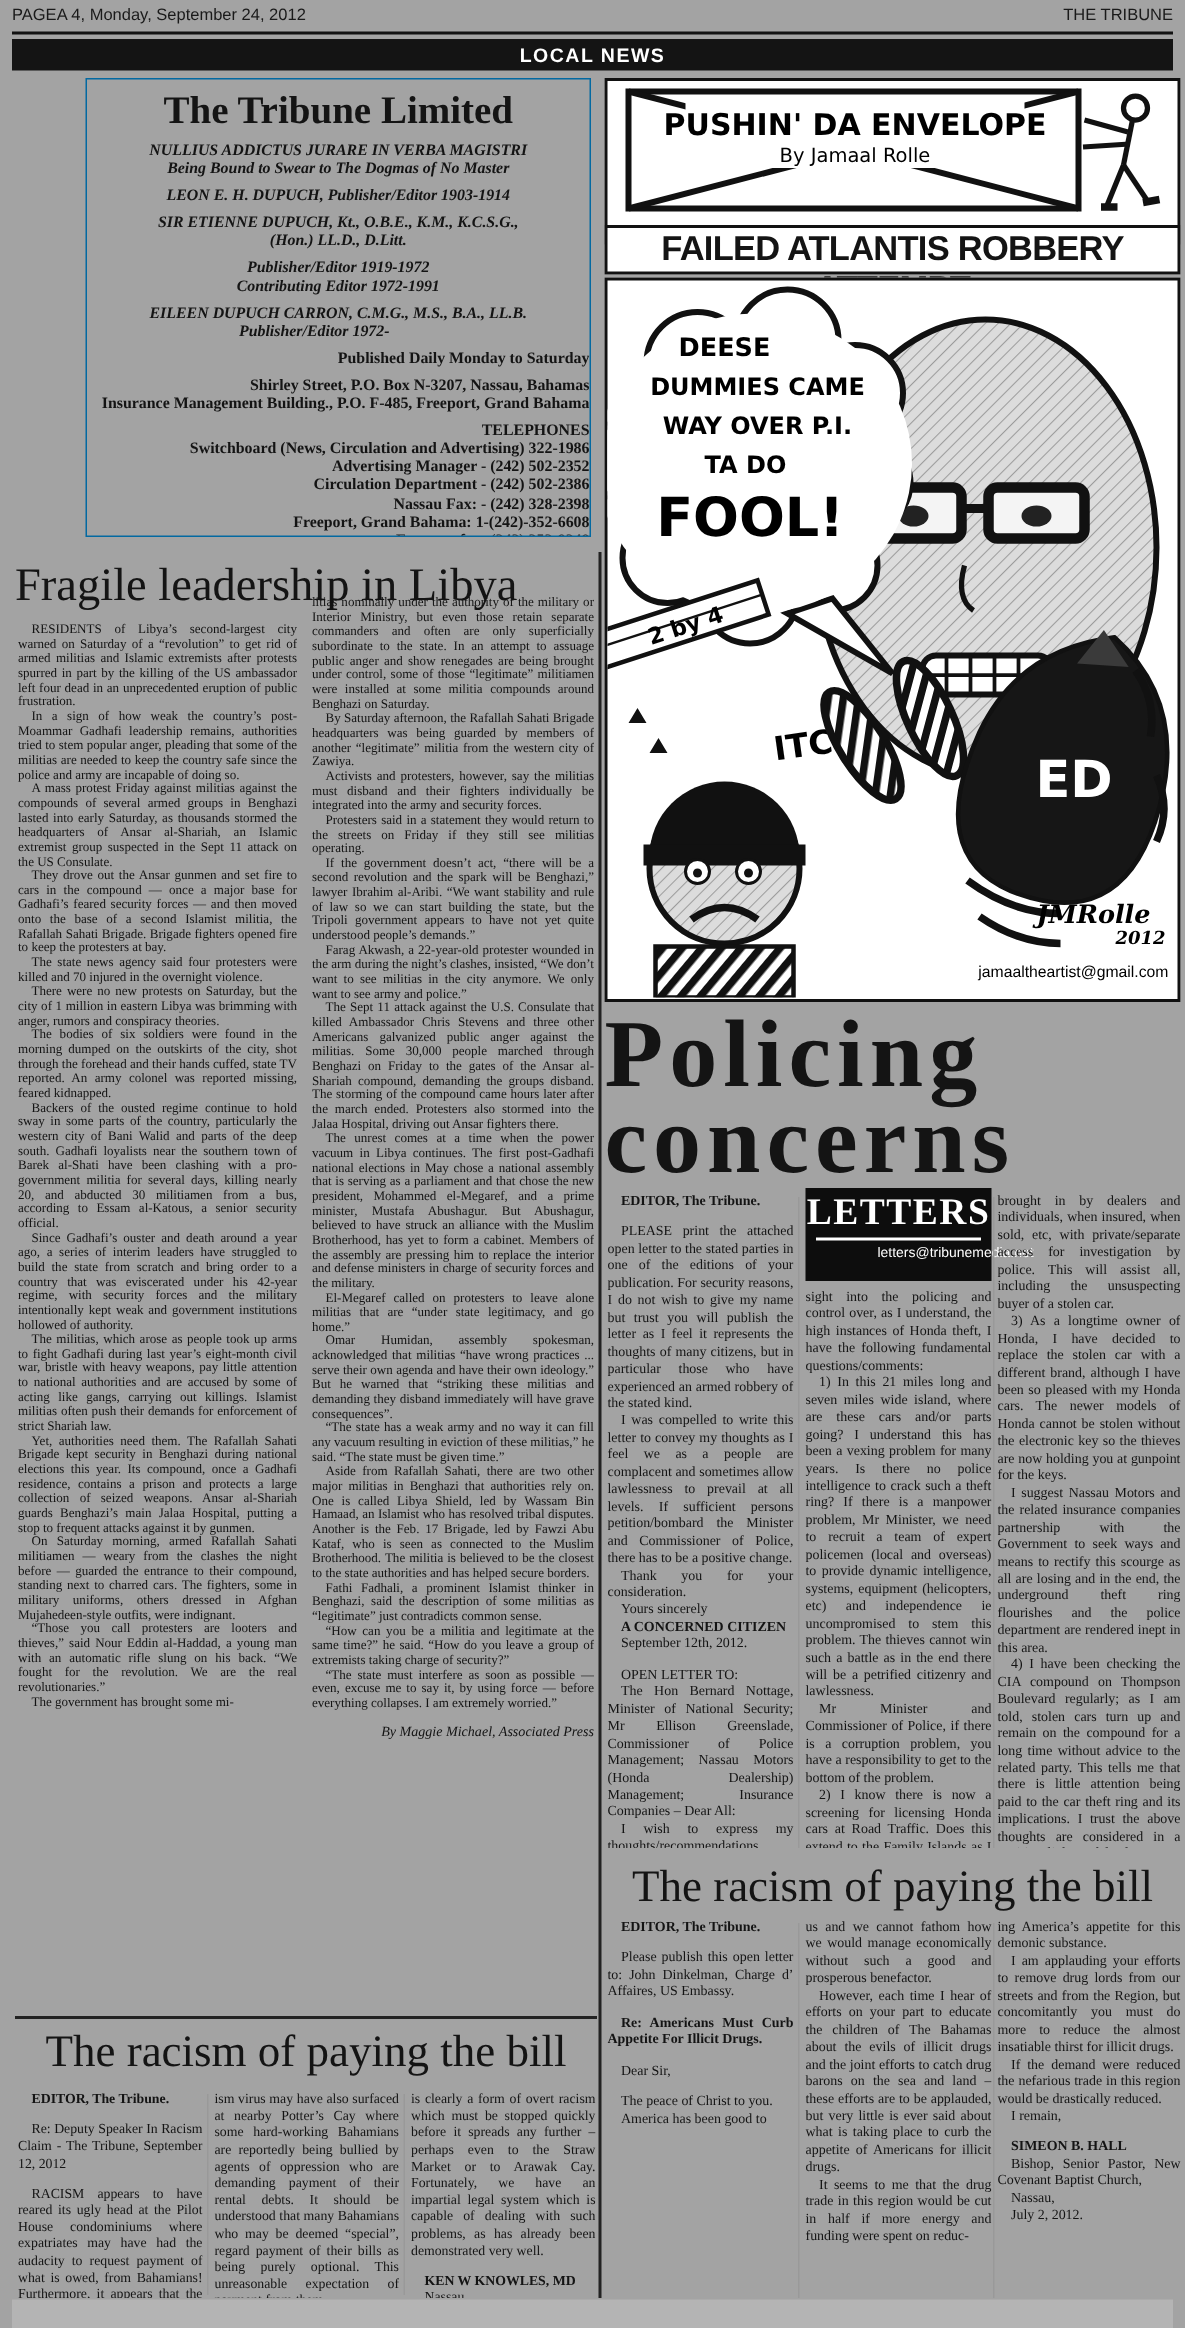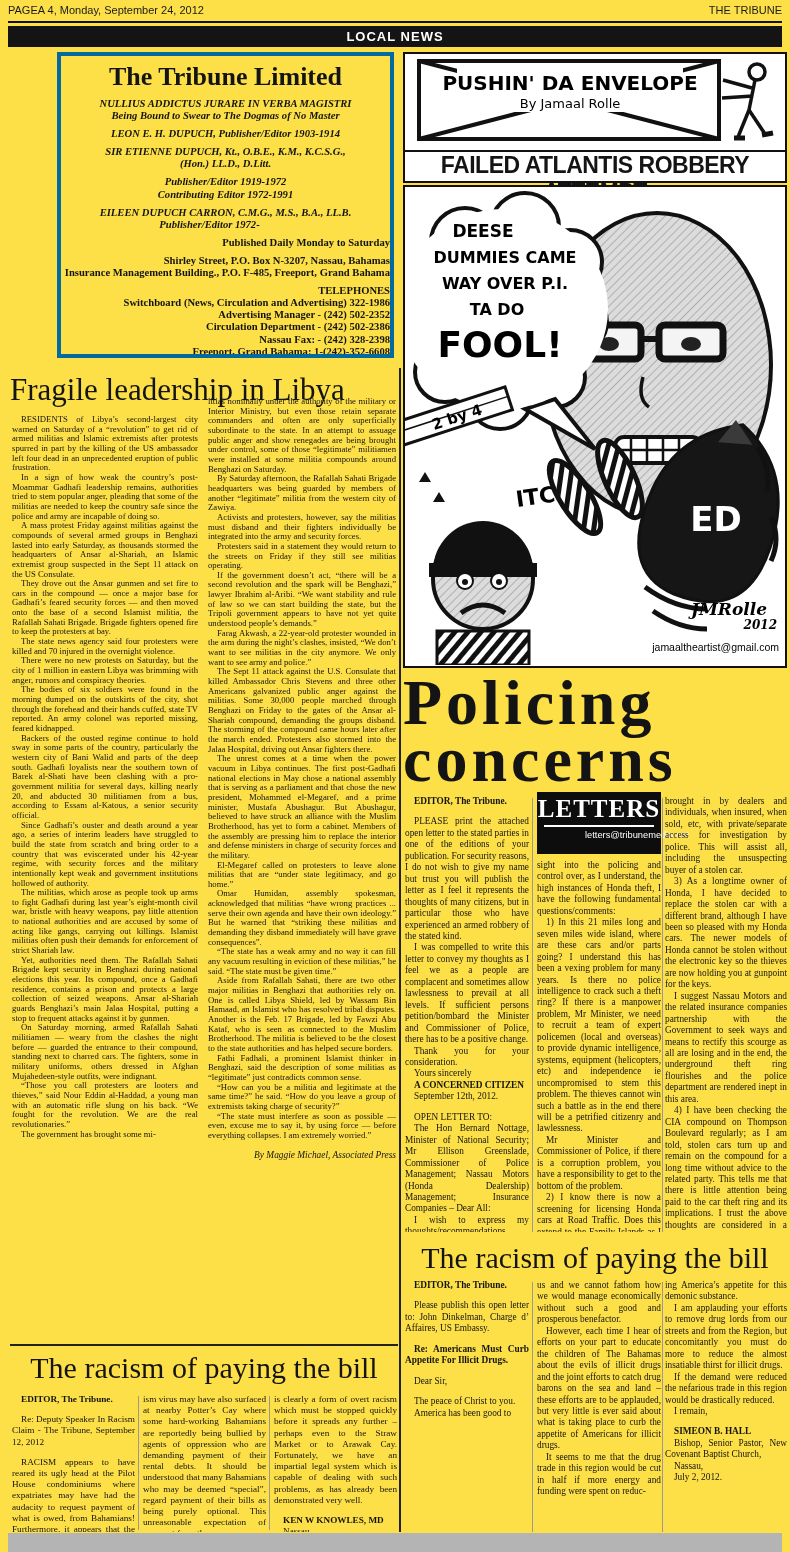--- a/index.html
+++ b/index.html
@@ -1,26 +1,26 @@
 <!DOCTYPE html>
 <html><head>
 <meta charset="utf-8">
 <style>
   html,body{margin:0;padding:0;background:#888;}
-  .page{position:relative;width:790px;height:1552px;background:#fde047;overflow:hidden;
+  .page{position:relative;width:790px;height:1552px;background:#a3a3a3;overflow:hidden;
         font-family:"Liberation Serif",serif;color:#141414;}
   
   #topbar{position:absolute;left:8px;right:8px;top:4px;display:flex;justify-content:space-between;
           font-family:"Liberation Sans",sans-serif;font-size:11px;color:#1a1a1a;}
   #toprule{position:absolute;left:8px;right:8px;top:21px;height:2px;background:#111;}
   #sectionbar{position:absolute;left:8px;right:8px;top:26px;height:21px;background:#141414;color:#fff;
           font-family:"Liberation Sans",sans-serif;font-weight:bold;font-size:13px;line-height:21px;
           text-align:center;letter-spacing:1px;}
   
-  #masthead{position:absolute;left:57px;top:52px;width:337px;height:306px;border:4px solid #0369a1;
+  #masthead{position:absolute;left:57px;top:52px;width:337px;height:306px;border:1px solid #0369a1;
           box-sizing:border-box;text-align:center;padding-top:4px;overflow:hidden;}
   #masthead p{margin:0;font-size:10.6px;line-height:12.1px;font-weight:600;}
   #masthead .mh-title{font-size:26px;line-height:30px;font-weight:bold;margin:2px 0 6px;}
   #masthead .mh-it{font-style:italic;}
   #masthead .mh-rm{font-style:normal;text-align:right;}
   #masthead .mh-sp{margin-top:6px;}
   #masthead .mh-right{text-align:center;padding-right:32px;}
   
   .article p{margin:0;font-size:8.7px;line-height:9.65px;text-align:justify;text-indent:9px;}
   .letters p{margin:0;font-size:9.3px;line-height:11.45px;text-align:justify;text-indent:9px;}

